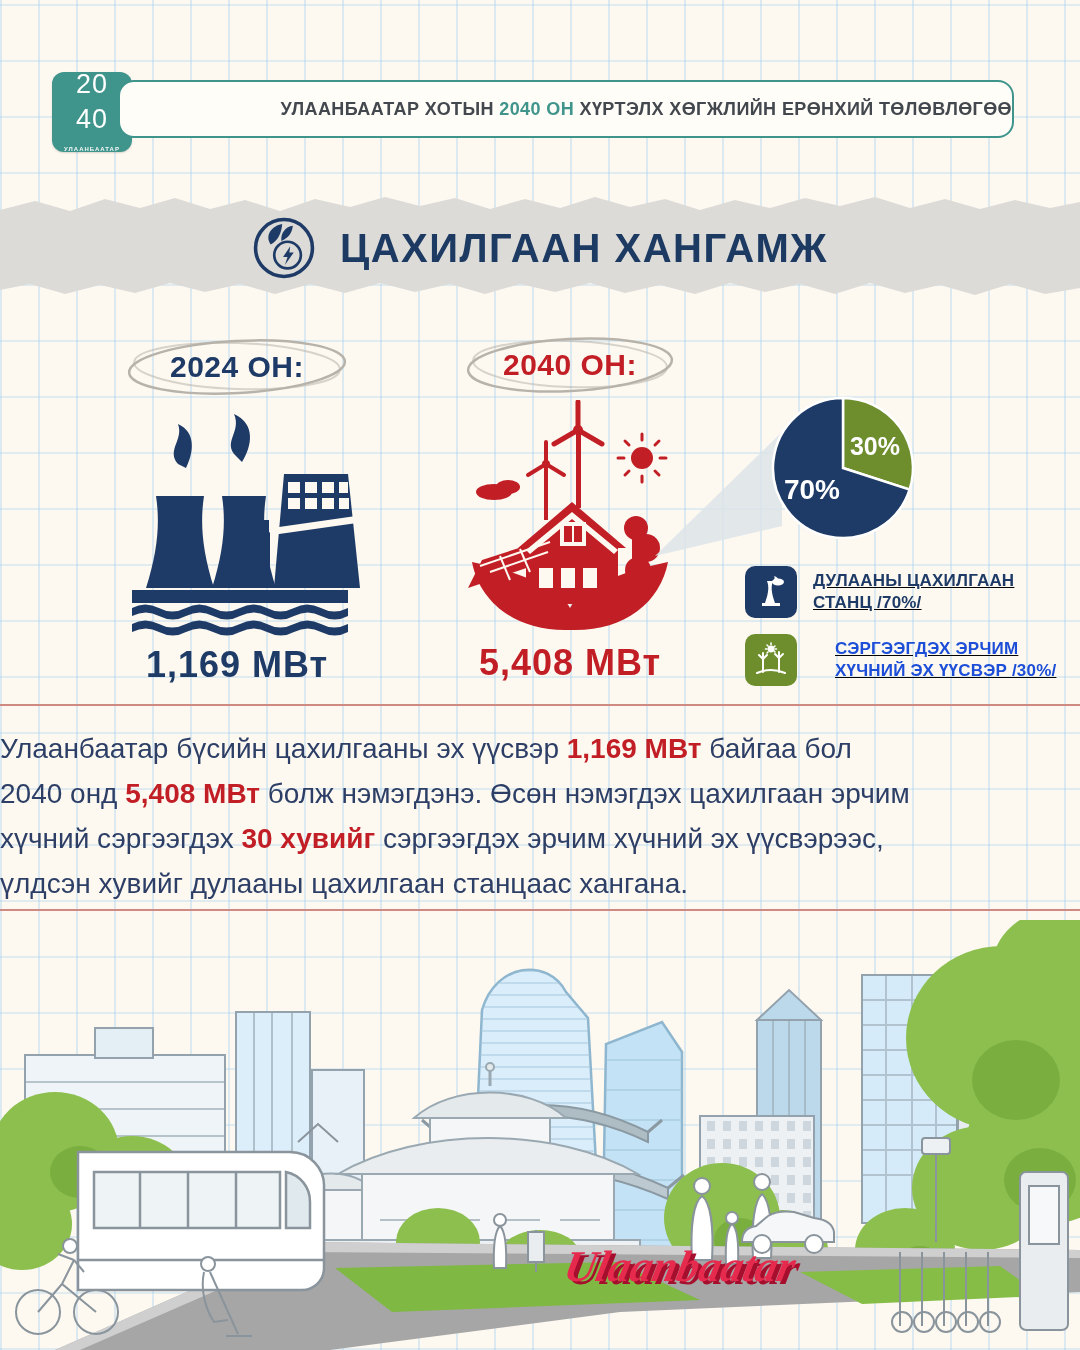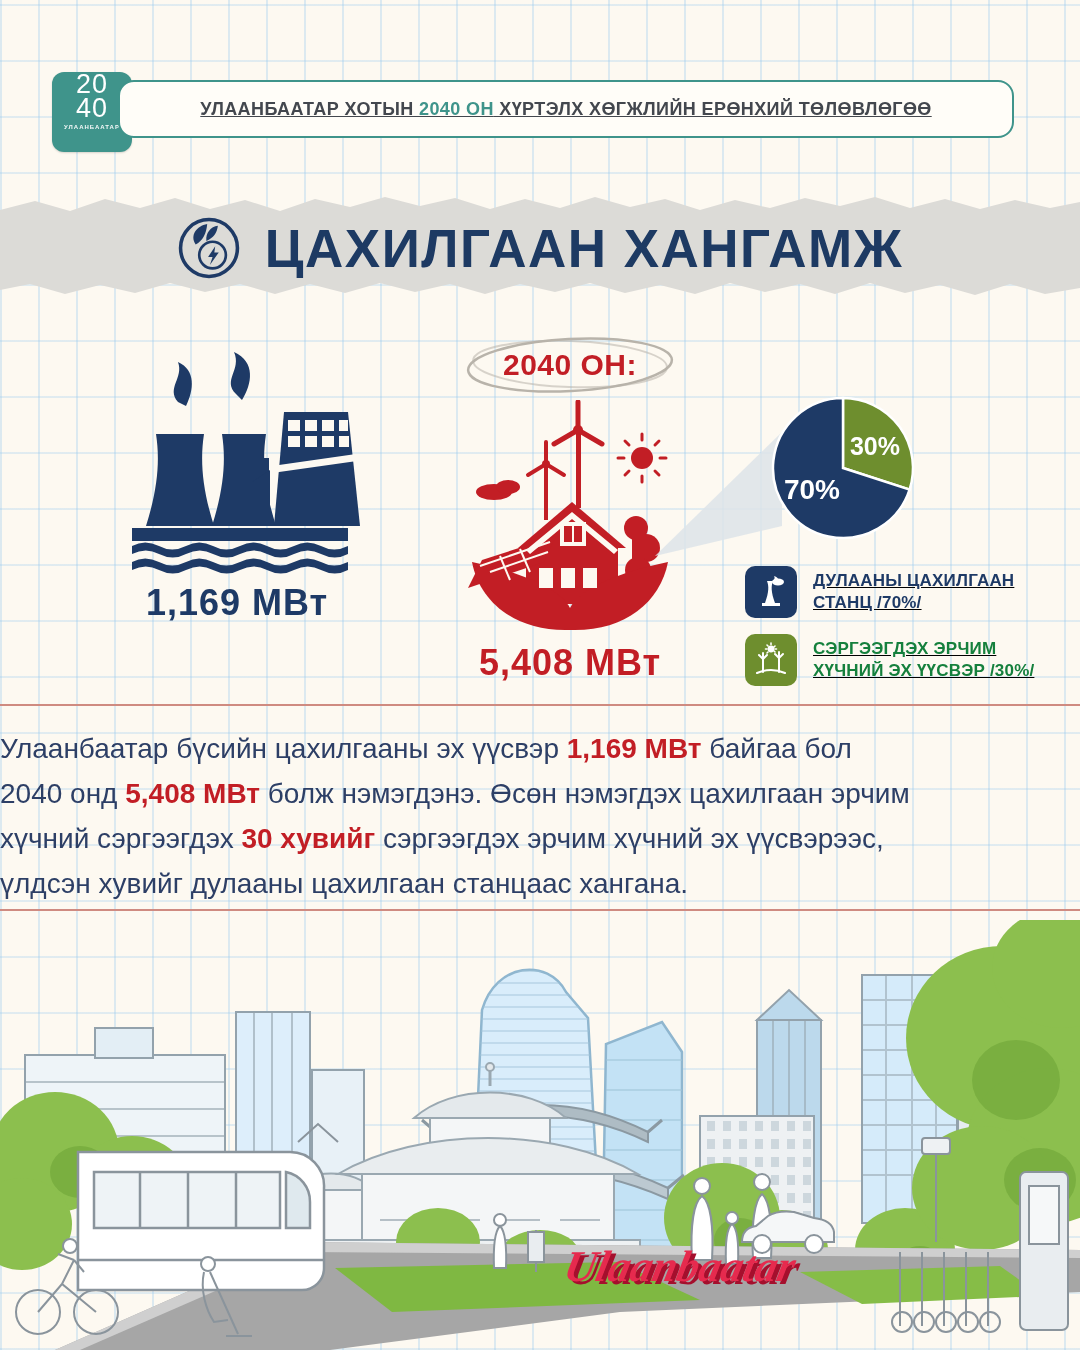--- a/index.html
+++ b/index.html
@@ -9,58 +9,58 @@
     background-color:#fdf9f1;
     background-image:
       repeating-linear-gradient(90deg, rgba(150,200,238,.32) 0 2px, transparent 2px 38px),
       repeating-linear-gradient(0deg, rgba(150,200,238,.28) 0 2px, transparent 2px 56px);
   }
   .abs{position:absolute;}
   
   .logo{
     left:52px;top:72px;width:80px;height:80px;border-radius:12px;
     background:#3f948b;color:#fff;box-shadow:0 1px 2px rgba(0,0,0,.15);
-    display:flex;flex-direction:column;justify-content:flex-start;align-items:center;
+    display:flex;flex-direction:column;justify-content:space-between;align-items:center;
   }
   .logo .nums{font-weight:300;font-size:27px;line-height:24px;letter-spacing:1px;}
   .logo .cap{font-size:6px;font-weight:bold;letter-spacing:1px;margin-top:4px;opacity:.95;}
   .pill{
     left:118px;top:80px;width:892px;height:54px;border:2.5px solid #3f948b;border-radius:16px;
-    background:#fffdf8;display:flex;align-items:center;justify-content:center;
-    font-weight:bold;font-size:18px;color:#43474e;letter-spacing:.4px;white-space:pre;text-decoration:underline;
+    background:#fffdf8;display:flex;align-items:center;justify-content:flex-end;
+    font-weight:bold;font-size:18px;color:#43474e;letter-spacing:.4px;white-space:pre;
   }
   .pill .hl{color:#3f948b;}
   
   .band{left:0;top:190px;}
   .section-title{
     left:0;top:212px;width:1080px;height:72px;display:flex;align-items:center;justify-content:center;gap:24px;
   }
   .section-title h1{
-    margin:0;font-size:53px;font-weight:bold;color:#1d3a63;letter-spacing:1.5px;
+    margin:0;font-size:40px;font-weight:bold;color:#1d3a63;letter-spacing:1.5px;
   }
   
   .col{display:flex;flex-direction:column;align-items:center;}
   .col2024{left:117px;top:336px;width:240px;}
   .col2040{left:450px;top:334px;width:240px;}
   .oval{position:relative;width:226px;height:62px;display:flex;align-items:center;justify-content:center;}
   .oval .ring{position:absolute;inset:0;}
   .oval .yl{font-size:30px;font-weight:bold;letter-spacing:.5px;position:relative;}
   .navy{color:#1e3a66;} .red{color:#c21e25;text-align:center;}
   .value{font-size:36px;font-weight:bold;letter-spacing:1px;margin-top:4px;}
   .col2024 svg.ill{margin-top:14px;} .col2040 svg.ill{margin-top:4px;}
   
   .beam{left:650px;top:420px;}
   .pie{left:768px;top:393px;}
   .pie text{font-weight:bold;fill:#fff;font-family:"Liberation Sans",sans-serif;}
   .legend{left:745px;top:566px;width:330px;display:flex;flex-direction:column;gap:16px;}
   .lg-item{display:flex;align-items:center;gap:16px;text-decoration:underline;}
   .lg-icon{width:52px;height:52px;border-radius:10px;flex:0 0 auto;display:flex;align-items:center;justify-content:center;}
   .lg-icon.thermal{background:#1e3a66;} .lg-icon.renew{background:#6e8e2e;}
   .lg-text{font-weight:bold;font-size:17px;line-height:22px;letter-spacing:.2px;}
-  .lg-text.t1{color:#1e3a66;} .lg-text.t2{color:#15803d;}
+  .lg-text.t1{color:#1e3a66;} .lg-text.t2{color:#1d4ed8;margin-left:22px;}
   
   .rule{left:0;width:1080px;height:2px;background:#cf8b81;}
   .para{
     left:0;top:726px;width:1080px;text-align:left;
     font-size:28px;line-height:45px;color:#2d3f66;
   }
   .para .em{font-weight:bold;color:#c21e25;}
   
   .city{left:0;top:920px;}
 </style>
@@ -87,20 +87,27 @@
     <circle cx="0" cy="0" r="32" fill="none" stroke="#1e3a66" stroke-width="4"></circle>
     <path d="M-15,-4 C-22,-14 -14,-25 -2,-27 C-3,-16 -7,-8 -15,-4 Z" fill="#1e3a66"></path>
     <path d="M-3,-8 C-4,-17 2,-24 10,-25 C9,-17 5,-11 -3,-8 Z" fill="#1e3a66"></path>
     <circle cx="4" cy="8" r="15" fill="none" stroke="#1e3a66" stroke-width="3"></circle>
     <polygon points="7,-2 -1,10 4,10 1,19 11,5 6,5" fill="#1e3a66"></polygon>
   </svg>
   <h1>ЦАХИЛГААН ХАНГАМЖ</h1>
 </div>
 
 <div class="abs col col2024">
+  <div class="oval">
+    <svg class="ring" width="226" height="62" viewBox="0 0 226 62">
+      <ellipse cx="113" cy="31" rx="108" ry="26" fill="none" stroke="#b8b3aa" stroke-width="2.5" transform="rotate(-3 113 31)"></ellipse>
+      <ellipse cx="113" cy="30" rx="103" ry="23" fill="none" stroke="#b8b3aa" stroke-width="2" opacity=".55" transform="rotate(2 113 31)"></ellipse>
+    </svg>
+    <span class="yl navy">2024 ОН:</span>
+  </div>
 
   <svg class="ill" width="250" height="228" viewBox="0 0 250 228">
     <g fill="#1e3a66">
       <path d="M66,52 C54,38 72,28 66,12 C84,20 82,40 74,56 Z"></path>
       <path d="M72,50 C66,36 80,30 76,16 C90,24 86,42 80,54 Z" opacity="0"></path>
       <path d="M124,44 C110,30 130,20 122,2 C144,12 140,34 130,50 Z"></path>
       <path d="M34,176 C46,138 48,110 44,84 L92,84 C88,110 90,138 102,176 Z"></path>
       <path d="M106,176 C118,138 120,110 116,84 L160,84 C156,110 158,138 170,176 Z" transform="translate(-6,0)"></path>
       <rect x="146" y="108" width="11" height="68"></rect>
       <path d="M140,176 L140,132 L158,120 L158,176 Z"></path>

